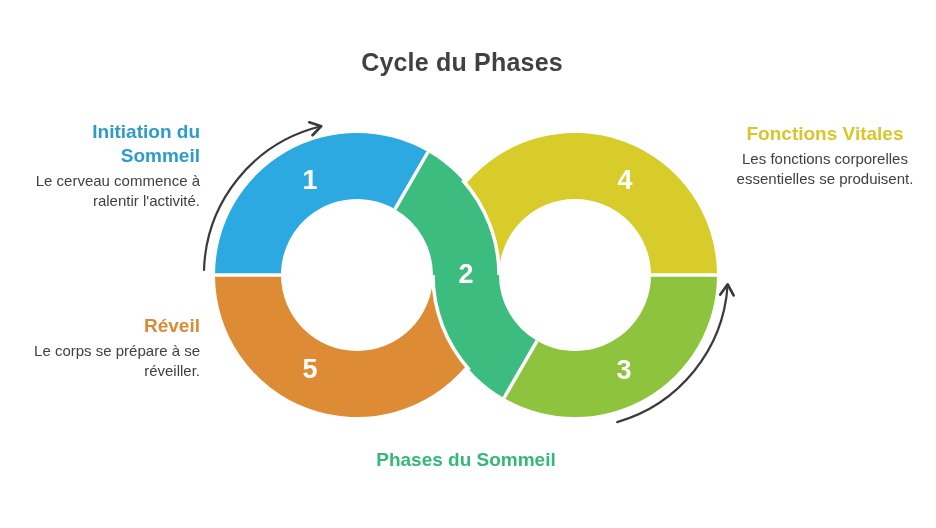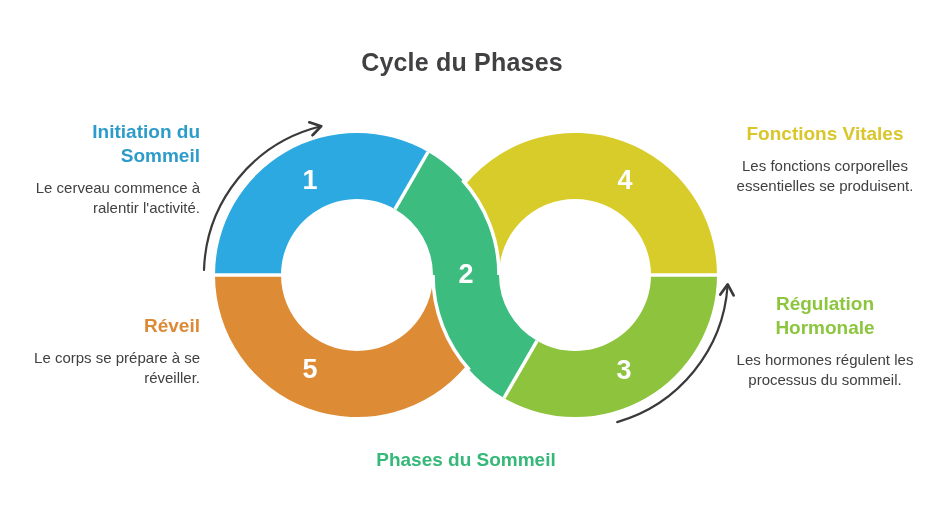--- a/index.html
+++ b/index.html
@@ -13,21 +13,21 @@
   }
   svg.diagram{position:absolute;left:0;top:0;}
   .gap path{stroke:#fff;stroke-width:3.5;fill:none;}
   .arrow{fill:none;stroke-width:2.2;stroke-linecap:round;}
   .num{
     position:absolute;transform:translate(-50%,-50%);
     color:#fff;font-size:27px;font-weight:700;line-height:1;
   }
   .block{position:absolute;}
   .block .head{font-size:19px;line-height:24px;font-weight:700;}
-  .block .body{font-size:15px;line-height:19.5px;margin-top:10px;color:#414042;}
+  .block .body{font-size:15px;line-height:19.5px;margin-top:3px;color:#414042;}
   .right-align{text-align:right;}
   .left-align{text-align:center;}
   .center-align{text-align:center;margin-top:16px;}
   .nowrap{white-space:nowrap;}
 </style>
 </head>
 <body>
 
 <div class="canvas">
 
@@ -77,22 +77,18 @@
   <div class="block right-align" style="left:18px;top:314px;width:182px">
     <div class="head" style="color: rgb(220, 138, 53);">Réveil</div>
     <div class="body">Le corps se prépare à se réveiller.</div>
   </div>
 
   <div class="block left-align" style="left:735px;top:122px;width:180px">
     <div class="head nowrap" style="color: rgb(217, 198, 42);">Fonctions Vitales</div>
     <div class="body">Les fonctions corporelles essentielles se produisent.</div>
   </div>
 
-  <div class="block left-align" style="left:735px;top:292px;width:180px">
-    <div class="head" style="color: rgb(140, 198, 63);">Régulation Hormonale</div>
-    <div class="body">Les hormones régulent les processus du sommeil.</div>
-  </div>
 
   <div class="block center-align" style="left:363px;top:432px;width:206px">
     <div class="head nowrap" style="color: rgb(53, 184, 120);">Phases du Sommeil</div>
   </div>
 
 </div>
 
 </body></html>

